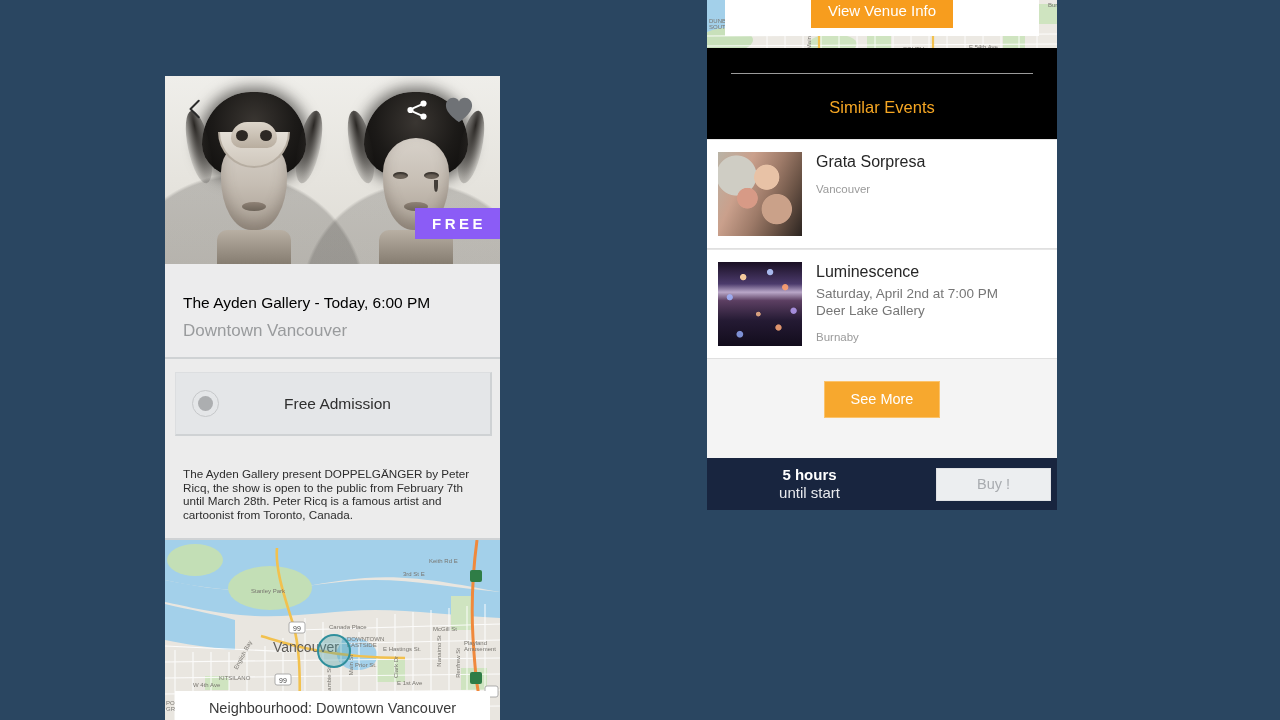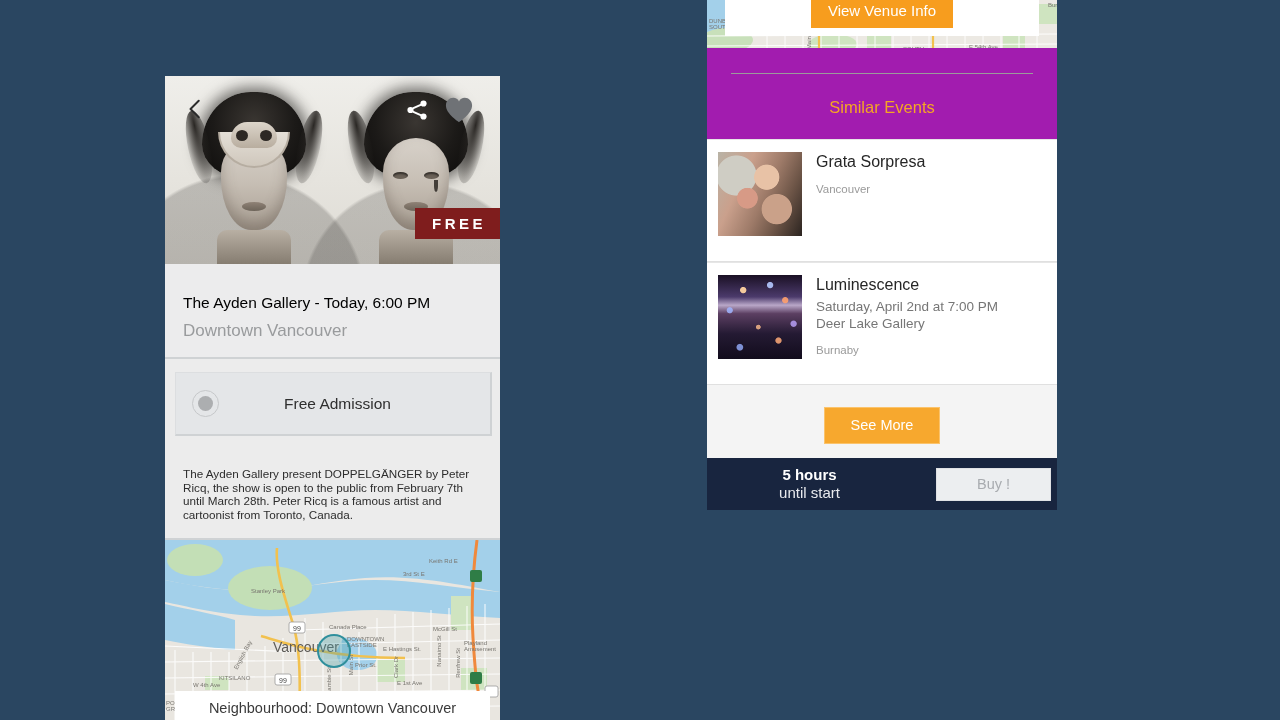--- a/index.html
+++ b/index.html
@@ -111,21 +111,21 @@
     cursor: pointer;
   }
   .back-arrow { left: 20px; top: 22px; width: 22px; height: 22px; }
   .share-icon { left: 240px; top: 22px; width: 24px; height: 24px; }
   .heart-icon { left: 279px; top: 20px; width: 30px; height: 28px; }
 
   .free-badge {
     position: absolute;
     right: 0;
     bottom: 25px;
-    background: #7f1d1d;
+    background: #8b5cf6;
     color: #ffffff;
     font-size: 15px;
     font-weight: bold;
     letter-spacing: 3.5px;
     padding: 7px 14px 7px 17px;
   }
 
   .info-block {
     background: #ececed;
     padding: 14px 18px 16px 18px;
@@ -229,38 +229,38 @@
   }
   .venue-btn {
     background: #f79d1e;
     color: #ffffff;
     font-size: 15px;
     padding: 8px 17px 9px 17px;
     border: none;
     cursor: pointer;
   }
 
-  .similar-section { background: #a21caf; padding-top: 25px; }
+  .similar-section { background: #000000; padding-top: 25px; }
   .divider {
     height: 1px; background: #9b9b9b;
     margin: 0 24px 0 24px;
   }
   .similar-title {
     text-align: center;
     color: #f5a623;
     font-size: 16.5px;
     padding: 24px 0 22px 0;
   }
 
   .event-row {
     display: flex;
     background: #ffffff;
     border-top: 1px solid #e6e6e6;
     border-bottom: 1px solid #e0e0e0;
-    padding: 12px 12px 25px 11px;
+    padding: 12px 12px 12px 11px;
     cursor: pointer;
   }
   .thumb {
     width: 84px; height: 84px; flex: none;
     margin-right: 14px;
     background: #3a3a3a;
     overflow: hidden;
     position: relative;
   }
   .thumb.art1 {

